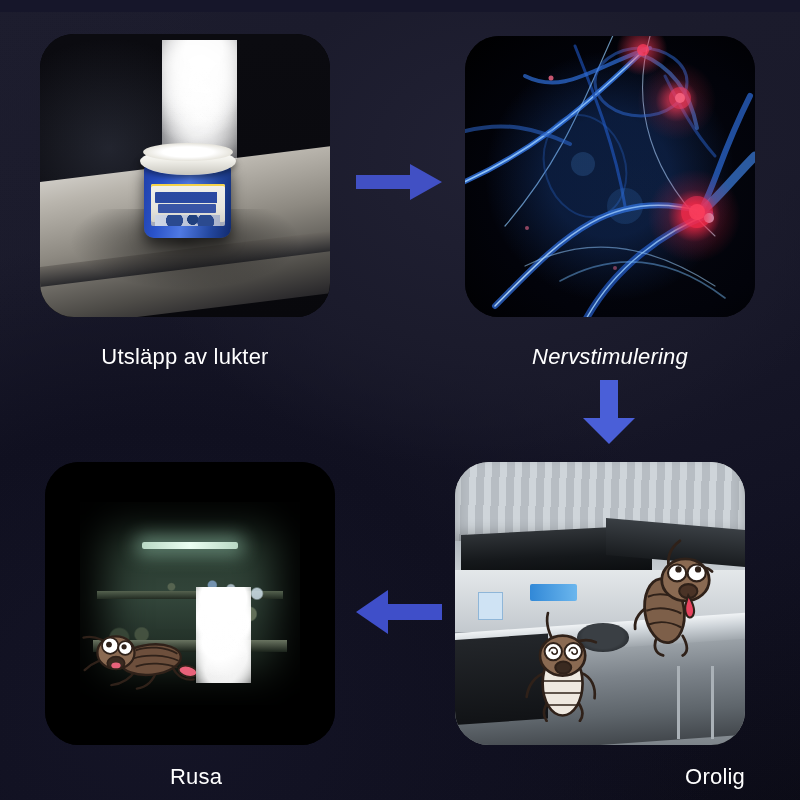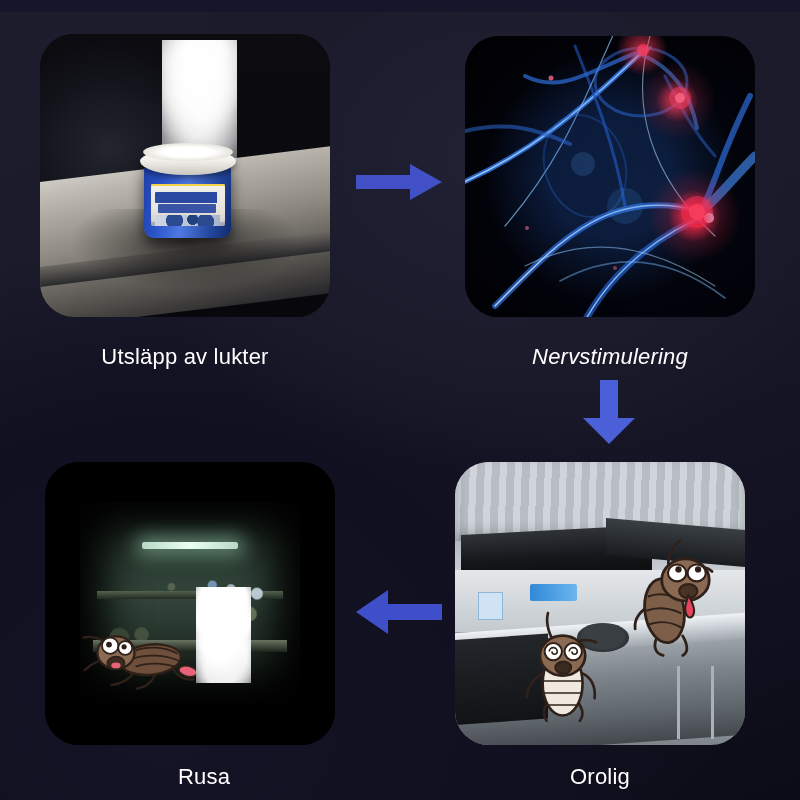--- a/index.html
+++ b/index.html
@@ -240,22 +240,22 @@
     position:absolute;
     color:#ffffff;
     font-size:22px;
     font-weight:400;
     letter-spacing:.2px;
     white-space:nowrap;
     text-align:center;
   }
   .c1{left:40px;top:332px;width:290px;}
   .c2{left:465px;top:332px;width:290px;font-style:italic;}
-  .c3{left:59px;top:752px;width:290px;}
-  .c4{left:455px;top:752px;width:290px;}
+  .c3{left:51px;top:752px;width:290px;}
+  .c4{left:455px;top:752px;width:290px;text-align:right;}
 </style>
 </head>
 <body>
 
 <div id="stage">
 
   <div class="panel p1">
     <div class="pan-inner">
       <div class="room"></div>
       <div class="wallglow"></div>

